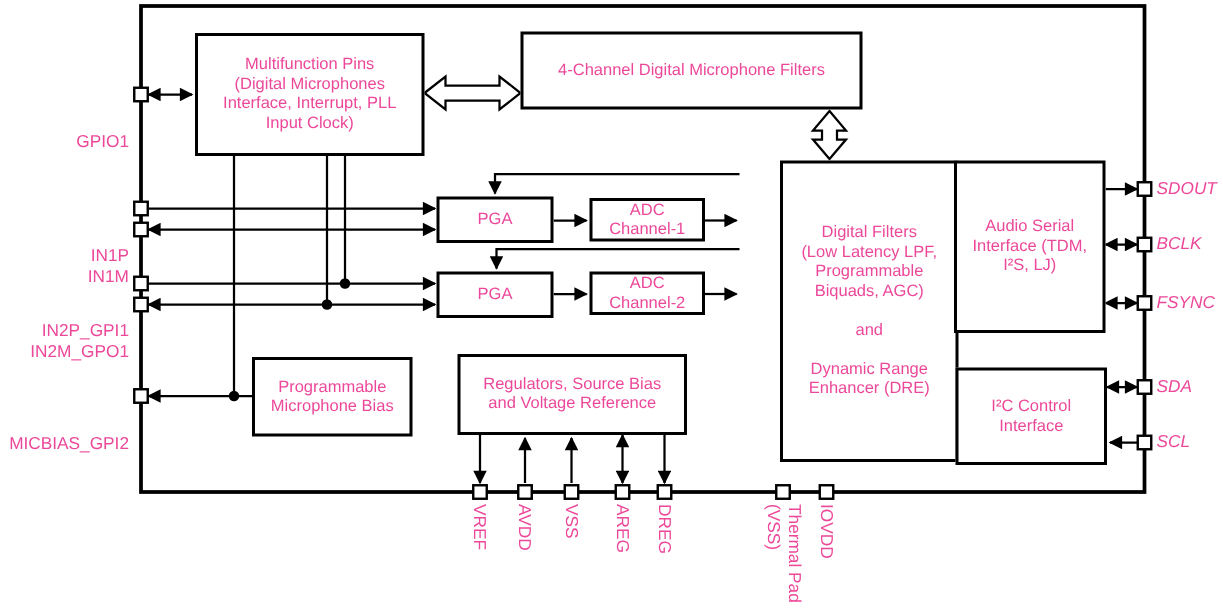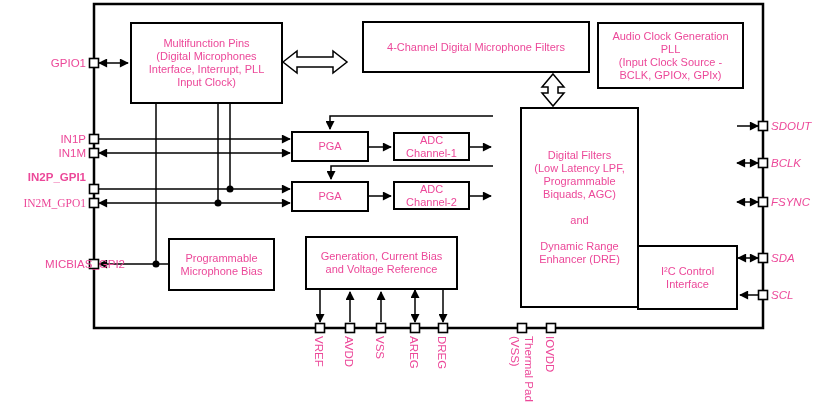--- a/index.html
+++ b/index.html
@@ -4,21 +4,21 @@
 <style>
   html,body{margin:0;padding:0;background:#ffffff;}
   .canvas{position:relative;width:815px;height:410px;background:#fff;
           font-family:"Liberation Sans",sans-serif;color:#ec4899;overflow:hidden;}
   .wires{position:absolute;left:0;top:0;z-index:1;}
   .block{position:absolute;z-index:2;border:2px solid #000;background:#fff;
          box-sizing:border-box;display:flex;align-items:center;justify-content:center;
          text-align:center;font-size:11px;line-height:13px;}
   .block span{white-space:pre-line;}
   .pinlabel{position:absolute;z-index:3;font-size:11.5px;line-height:14px;white-space:pre;}
-  .pl-left{width:86px;text-align:right;left:0;}
+  .pl-left{width:86px;text-align:right;left:0;margin-top:32px;}
   .pl-right{left:771px;text-align:left;font-style:italic;}
   .pl-bottom{transform:rotate(90deg);transform-origin:0 0;top:336px;text-align:left;}
 </style>
 </head>
 <body>
 
 <div class="canvas">
 
   <svg class="wires" width="815" height="410" viewBox="0 0 815 410">
     <defs>
@@ -97,28 +97,22 @@
       <rect x="546.5" y="323.5" width="9" height="9"></rect>
     </g>
   </svg>
 
   <div class="block" style="left:130px;top:22px;width:153px;height:82px;">
     <span>Multifunction Pins
 (Digital Microphones
 Interface, Interrupt, PLL
 Input Clock)</span>
   </div>
-  <div class="block" style="left:347px;top:21px;width:228px;height:52px;margin-left:15px;">
+  <div class="block" style="left:347px;top:21px;width:228px;height:52px;">
     <span>4-Channel Digital Microphone Filters</span>
-  </div>
-  <div class="block" style="left:597px;top:22px;width:147px;height:67px;">
-    <span>Audio Clock Generation
-PLL
-(Input Clock Source -
-BCLK, GPIOx, GPIx)</span>
   </div>
   <div class="block" style="left:291px;top:131px;width:78px;height:31px;">
     <span>PGA</span>
   </div>
   <div class="block" style="left:393px;top:132px;width:77px;height:29px;">
     <span>ADC
 Channel-1</span>
   </div>
   <div class="block" style="left:291px;top:181px;width:78px;height:31px;">
     <span>PGA</span>
@@ -131,39 +125,44 @@
     <span>Digital Filters
 (Low Latency LPF,
 Programmable
 Biquads, AGC)
 
 and
 
 Dynamic Range
 Enhancer (DRE)</span>
   </div>
+  <div class="block" style="left:636px;top:107px;width:101px;height:115px;">
+    <span>Audio Serial
+Interface (TDM,
+I²S, LJ)</span>
+  </div>
   <div class="block" style="left:637px;top:245px;width:101px;height:65px;">
     <span>I²C Control
 Interface</span>
   </div>
   <div class="block" style="left:168px;top:238px;width:107px;height:53px;">
     <span>Programmable
 Microphone Bias</span>
   </div>
   <div class="block" style="left:305px;top:236px;width:153px;height:54px;">
-    <span>Generation, Current Bias
+    <span>Regulators, Source Bias
 and Voltage Reference</span>
   </div>
 
   <div class="pinlabel pl-left" style="top:56px;">GPIO1</div>
   <div class="pinlabel pl-left" style="top:132px;">IN1P</div>
   <div class="pinlabel pl-left" style="top:146px;">IN1M</div>
-  <div class="pinlabel pl-left" style="top:170px;font-weight:bold;">IN2P_GPI1</div>
-  <div class="pinlabel pl-left" style="top:196px;font-family:Liberation Serif, serif;">IN2M_GPO1</div>
-  <div class="pinlabel pl-left" style="top:257px;padding-left:39px;">MICBIAS_GPI2</div>
+  <div class="pinlabel pl-left" style="top:182px;">IN2P_GPI1</div>
+  <div class="pinlabel pl-left" style="top:196px;">IN2M_GPO1</div>
+  <div class="pinlabel pl-left" style="top:257px;">MICBIAS_GPI2</div>
 
   <div class="pinlabel pl-right" style="top:119px;">SDOUT</div>
   <div class="pinlabel pl-right" style="top:156px;">BCLK</div>
   <div class="pinlabel pl-right" style="top:195px;">FSYNC</div>
   <div class="pinlabel pl-right" style="top:251px;">SDA</div>
   <div class="pinlabel pl-right" style="top:288px;">SCL</div>
 
   <div class="pinlabel pl-bottom" style="left:326px;">VREF</div>
   <div class="pinlabel pl-bottom" style="left:356px;">AVDD</div>
   <div class="pinlabel pl-bottom" style="left:387px;">VSS</div>

